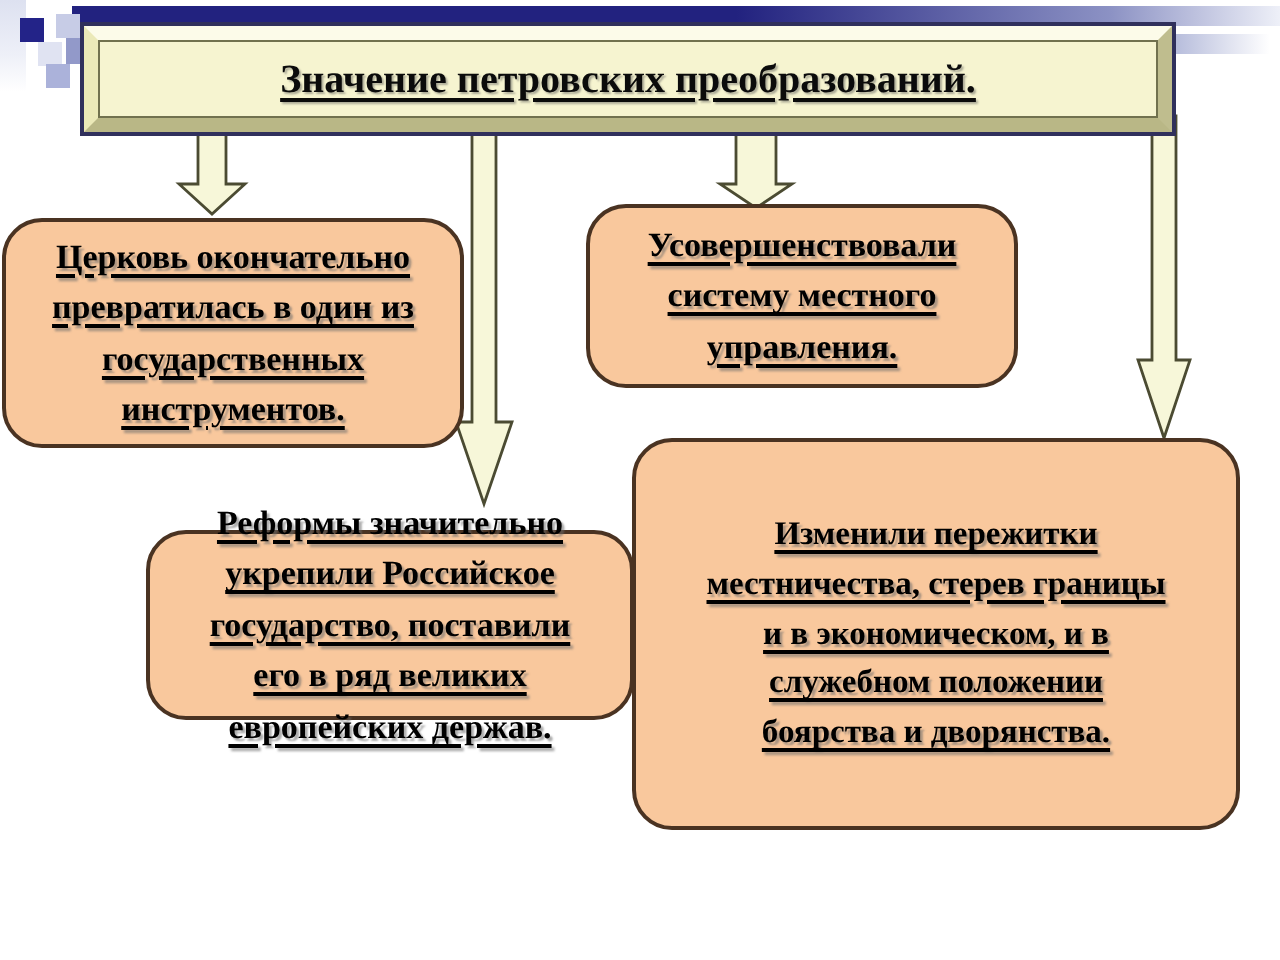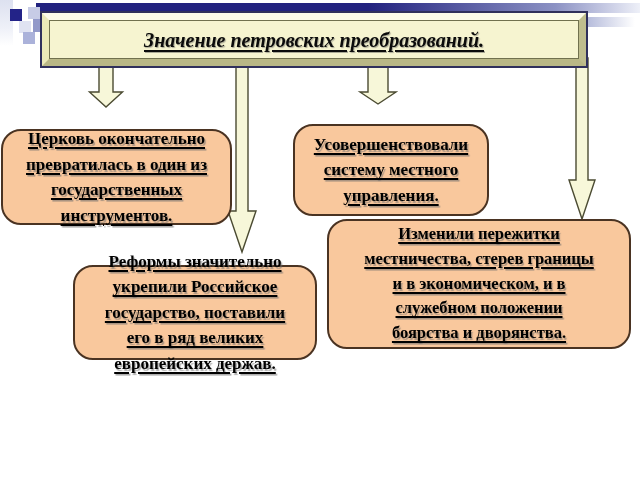--- a/index.html
+++ b/index.html
@@ -27,21 +27,21 @@
     position:absolute; left:42px; top:13px; width:544px; height:53px; box-sizing:border-box;
     background:var(--panel_fill);
     border:7px solid;
     border-color:var(--panel_bevel_light) #bfbd8e var(--panel_bevel_dark) #ebe9b8;
     outline:2px solid #30305c;
     box-shadow:inset 0 0 0 1px #71714e;
     display:flex; align-items:center; justify-content:center;
     z-index:3;
   }
   .title-text {
-    font-style:italic; font-weight:bold; font-size:20px; line-height:1;
+    font-weight:bold; font-size:20px; line-height:1;
     color:#0b0b0b; text-decoration:underline; text-underline-offset:3px;
     text-shadow:1px 1px 1px rgba(80,80,80,0.45);
     white-space:nowrap;
     text-align:center;
   }
 
   
   svg.arrows { position:absolute; left:0; top:0; width:640px; height:480px; z-index:1; }
   svg.arrows polygon { fill:var(--arrow_fill); stroke:var(--arrow_stroke); stroke-width:1.4; }
 
@@ -51,23 +51,23 @@
     background:var(--box_fill);
     border:2px solid var(--box_border);
     border-radius:20px;
     display:flex; align-items:center; justify-content:center;
     text-align:center; padding:2px 6px;
     font-weight:bold; font-size:17px; line-height:1.5; color:#000;
     text-decoration:underline; text-decoration-thickness:1.5px; text-underline-offset:3px;
     white-space:pre; 
     text-shadow:1.4px 1.6px 1px rgba(105,105,105,0.55);
   }
-  #box-church   { left:1px;   top:109px; width:231px; height:96px;margin-top:20px; }
-  #box-local    { left:293px; top:124px; width:196px; height:92px;  }
-  #box-mestnich { left:327px; top:219px; width:304px; height:130px; font-size:16.5px; }
+  #box-church   { left:1px;   top:109px; width:231px; height:115px; }
+  #box-local    { left:293px; top:102px; width:216px; height:92px;  }
+  #box-mestnich { left:316px; top:219px; width:304px; height:196px; font-size:16.5px; }
   #box-reforms  { left:73px;  top:265px; width:244px; height:95px; }
 </style>
 </head>
 <body>
 
 <div class="deco-band-left"></div>
 <div class="navy-bar"></div>
 <div class="band-right"></div>
 <div class="sq sq-navy"></div>
 <div class="sq sq-light"></div>

